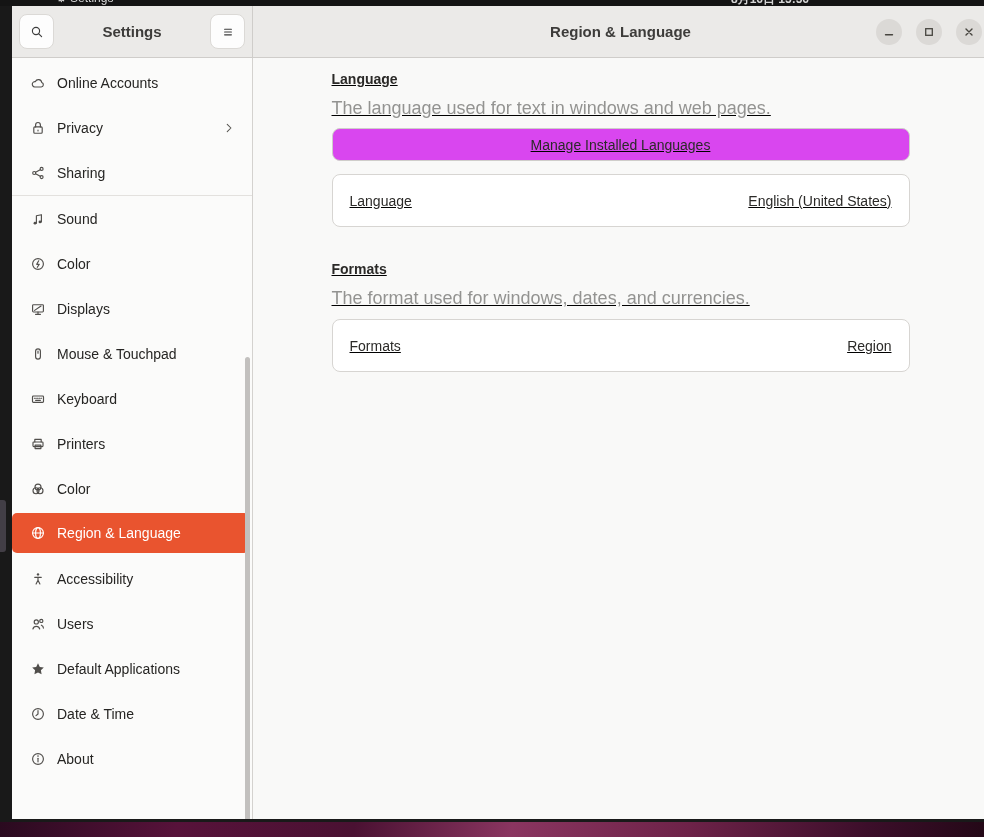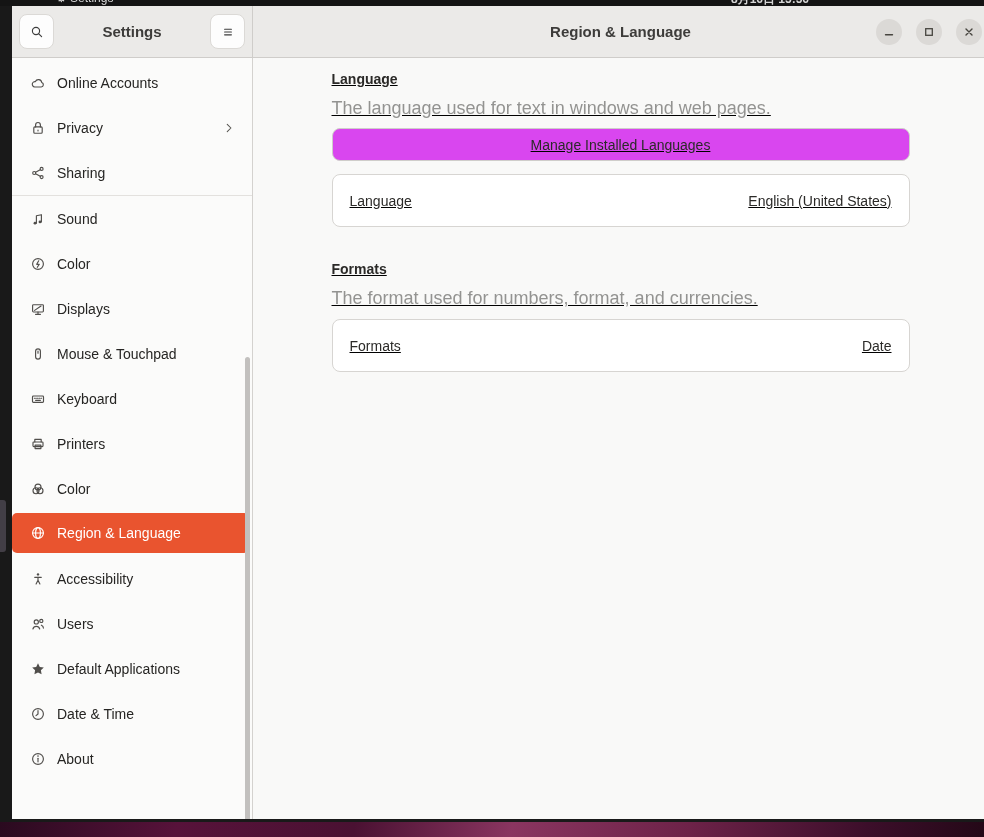--- a/index.html
+++ b/index.html
@@ -315,24 +315,24 @@
 
         <h2 class="section-heading">Language</h2>
         <p class="section-desc">The language used for text in windows and web pages.</p>
         <button class="manage-btn">Manage Installed Languages</button>
         <div class="row-card">
           <span>Language</span>
           <span>English (United States)</span>
         </div>
 
         <h2 class="section-heading section-gap">Formats</h2>
-        <p class="section-desc">The format used for numbers, format, and currencies.</p>
+        <p class="section-desc">The format used for windows, dates, and currencies.</p>
         <div class="row-card">
           <span>Formats</span>
-          <span>Date</span>
+          <span>Region</span>
         </div>
 
       </div>
     </div>
 
   </div>
 </div>
 
 <div class="bottom-strip"></div>
 

